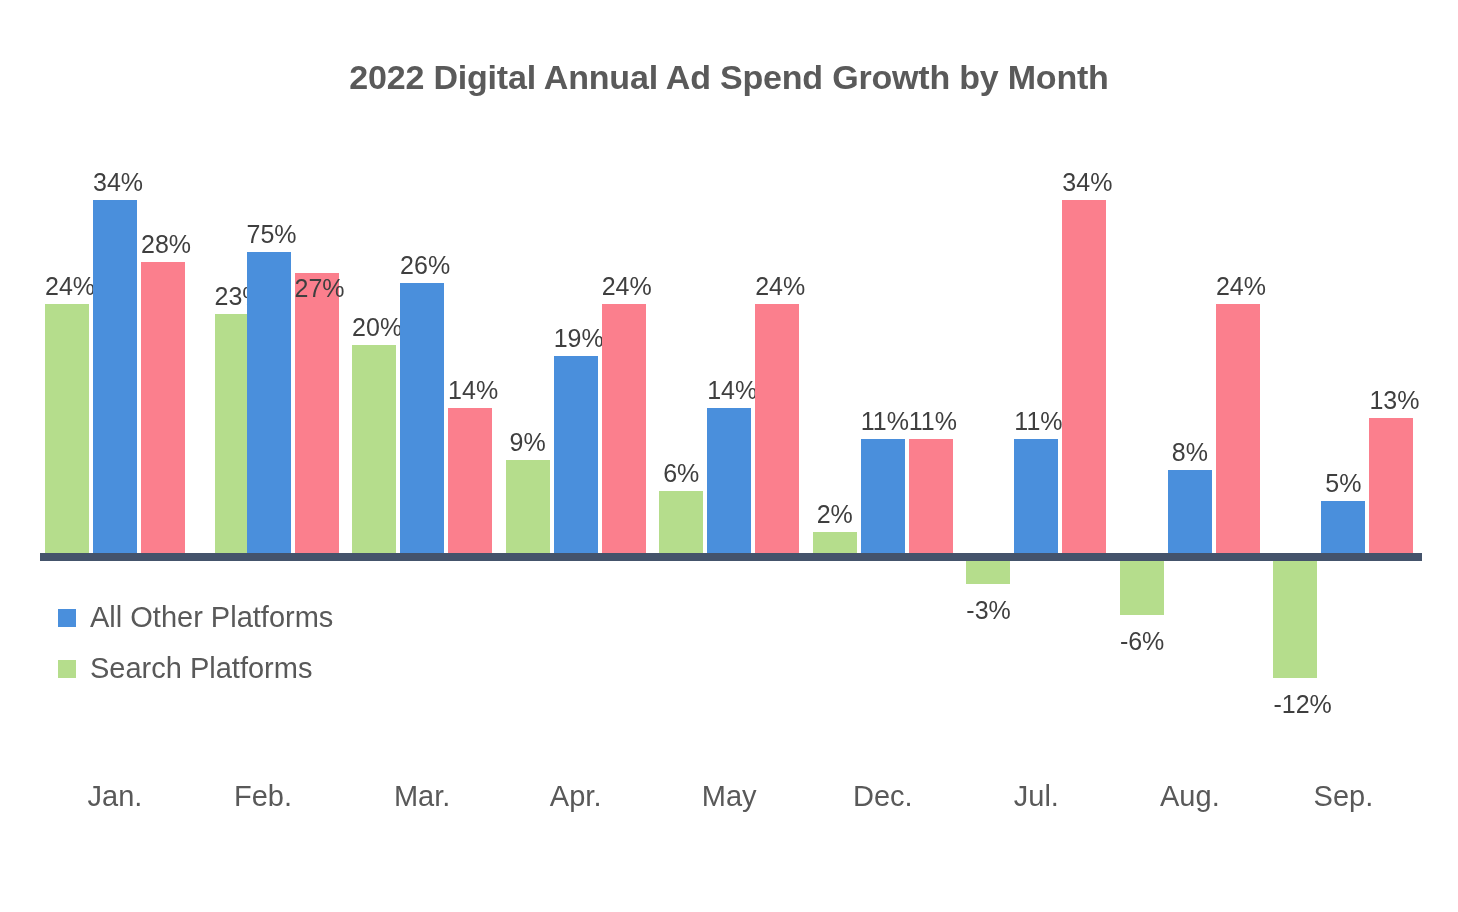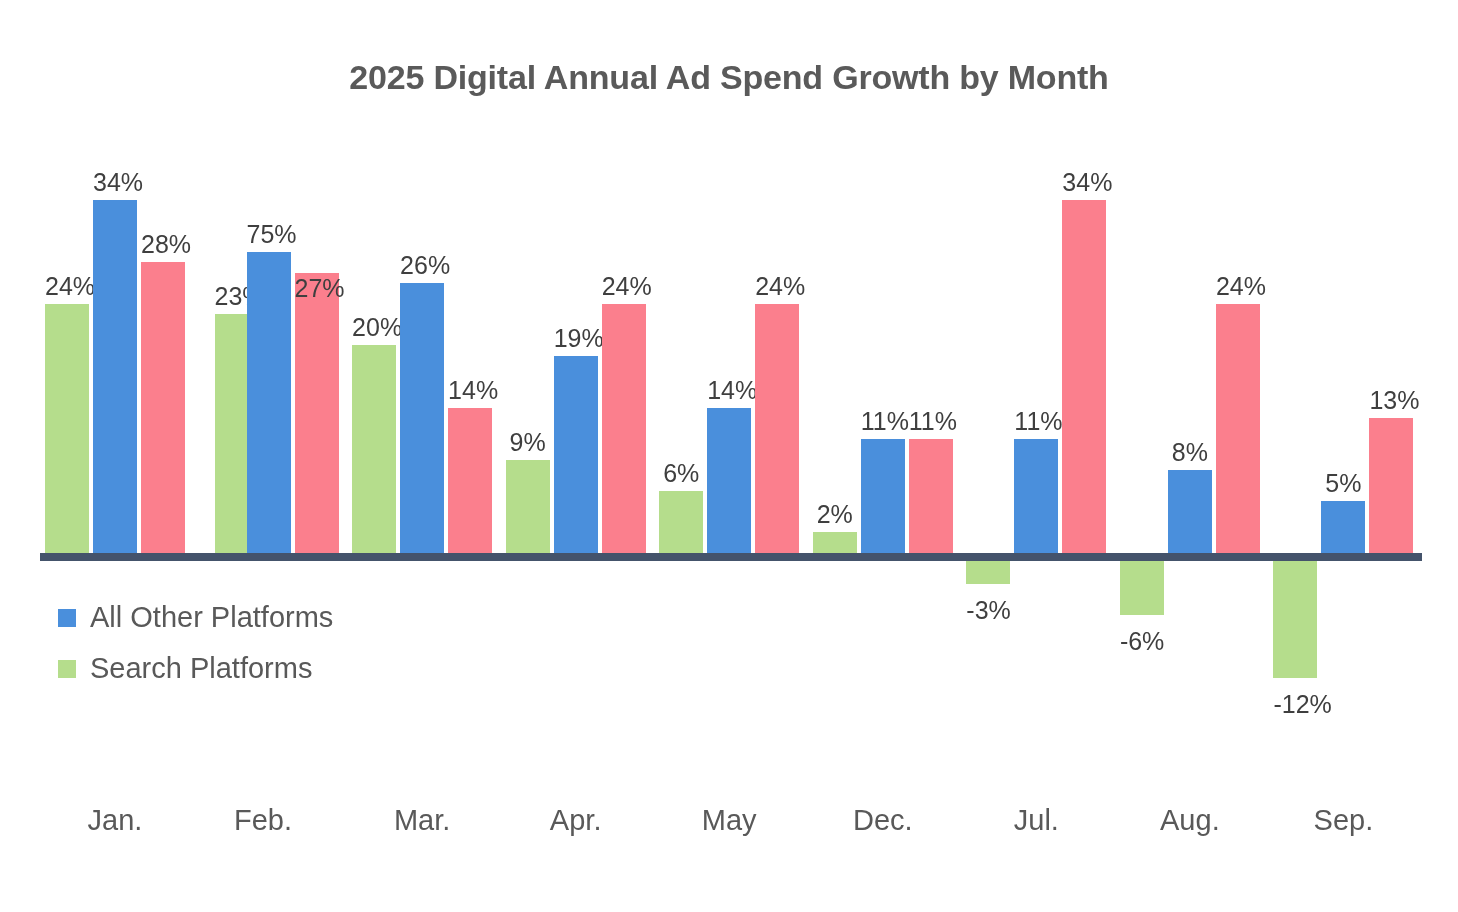--- a/index.html
+++ b/index.html
@@ -118,39 +118,38 @@
     white-space: nowrap;
   }
 
   
   #x-axis-labels {
     position: absolute;
     left: 40px;
     top: 780px;
     width: 1382px;
     height: 46px;
-    margin-top: 24px;
   }
 
   .x-tick {
     position: absolute;
     top: 0;
     width: 148px;
     text-align: center;
     font-size: 29px;
     color: #595959;
     white-space: nowrap;
   }
 </style>
 </head>
 <body>
 
 <div id="chart-root">
 
-  <div id="chart-title">2025 Digital Annual Ad Spend Growth by Month</div>
+  <div id="chart-title">2022 Digital Annual Ad Spend Growth by Month</div>
 
   <div id="plot-area">
     <div id="bars-layer">
         <div class="bar-group" style="left: 5px; width: 140px;">
           <div class="bar-slot" style="left: 0px;">
             <div class="bar search positive" title="Jan. — Search Platforms: 24%" style="height: 249.12px;"></div>
             <div class="bar-label" style="width: 44px; text-align: center; left: 0px; top: 133.88px;">24%</div>
           </div>
           <div class="bar-slot" style="left: 48px;">
             <div class="bar other positive" title="Jan. — All Other Platforms: 34%" style="height: 352.92px;"></div>

